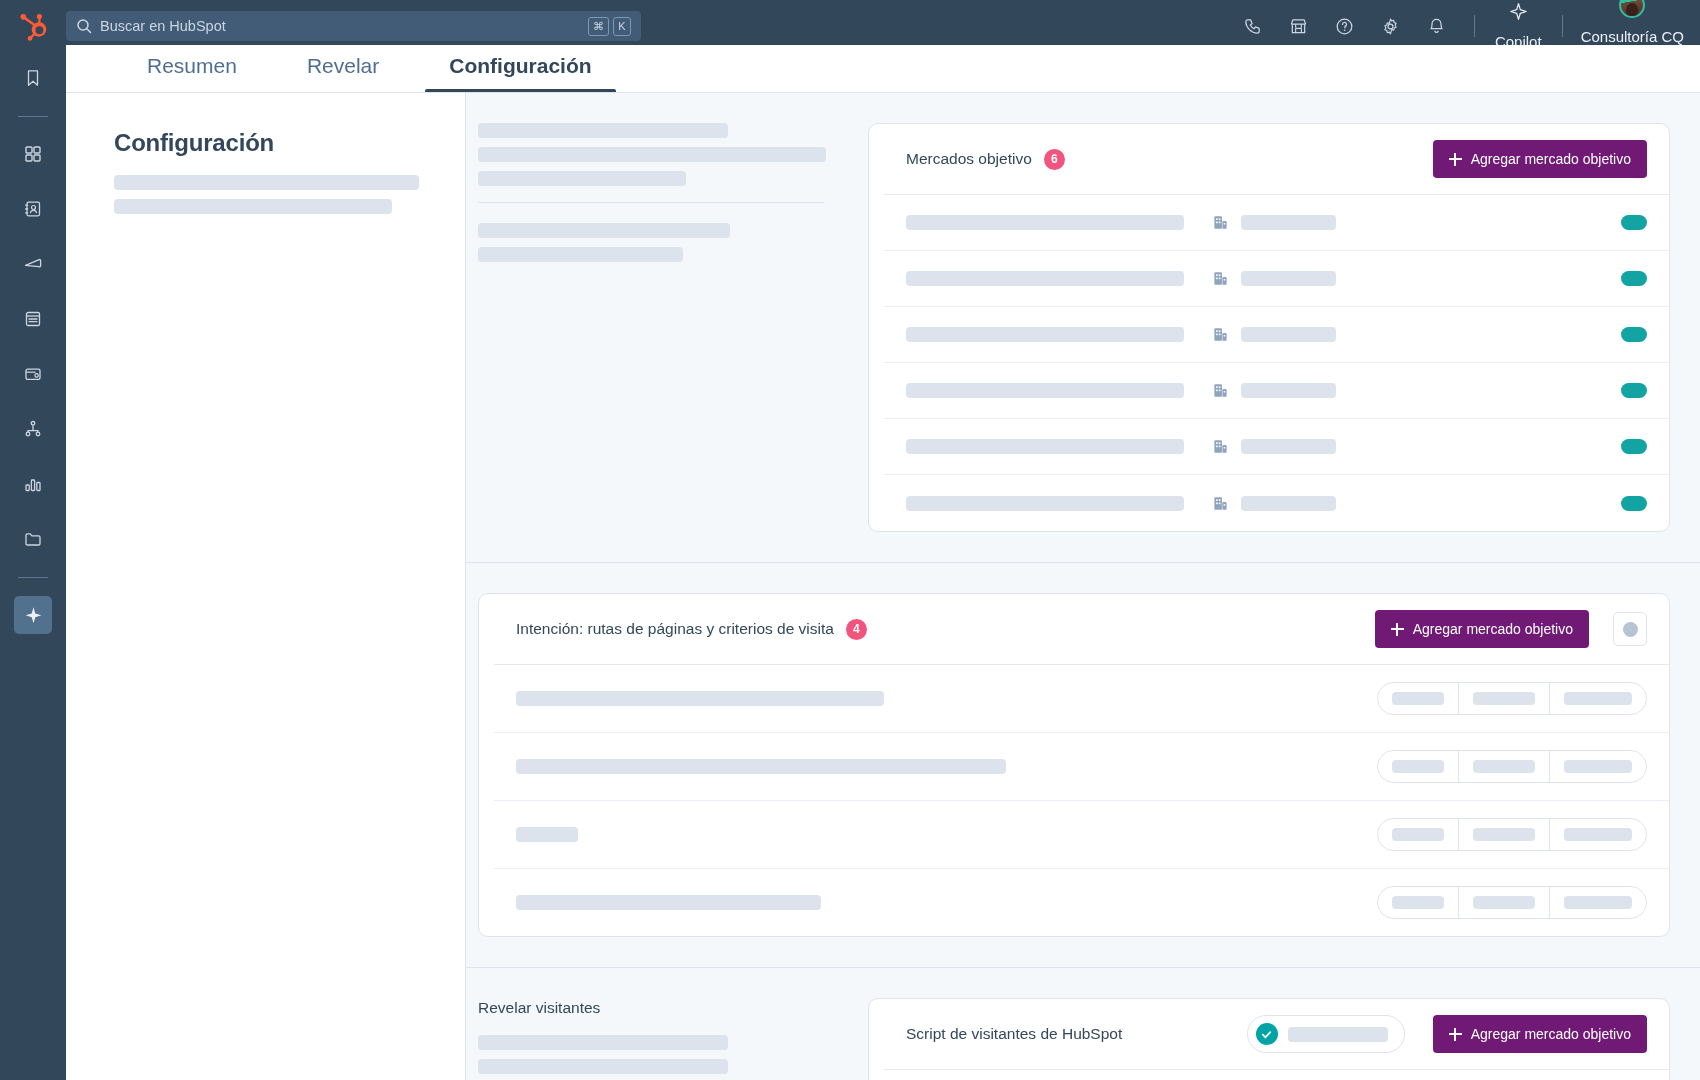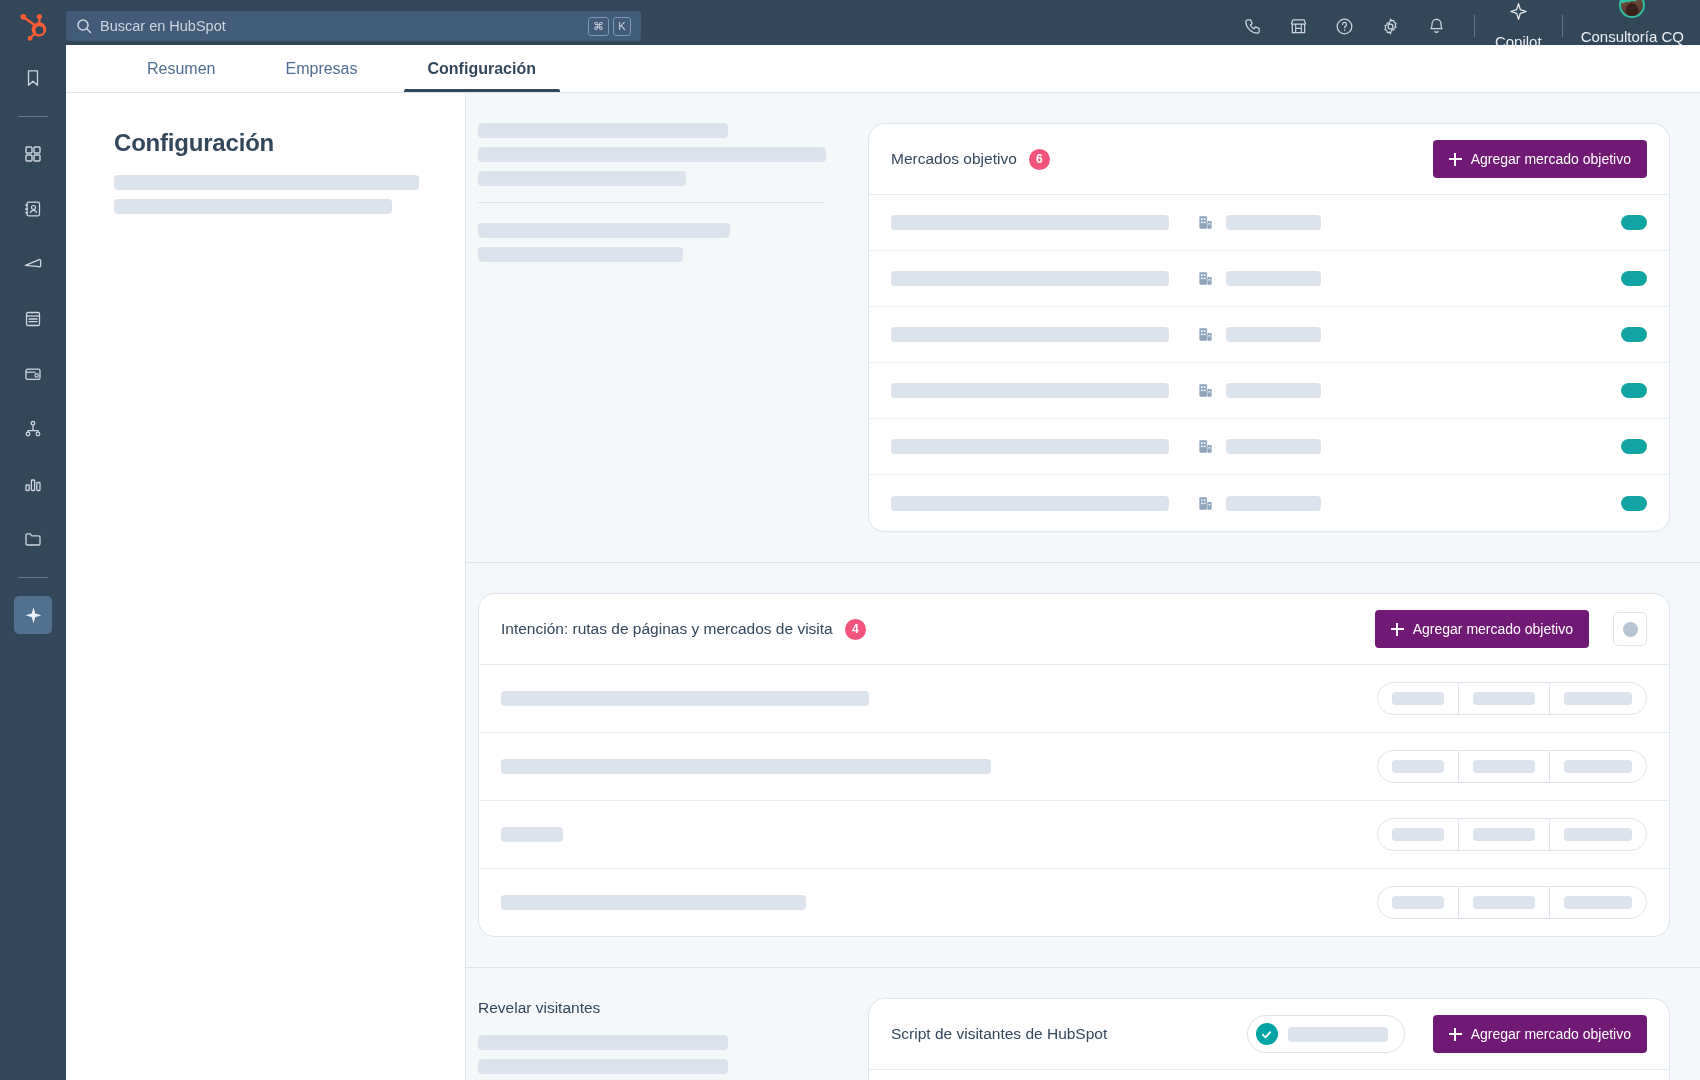--- a/index.html
+++ b/index.html
@@ -98,21 +98,21 @@
   
   .tabstrip {
     position: absolute; top: 45px; left: 66px;
     width: 1634px; height: 48px;
     background: #FFFFFF;
     border-bottom: 1px solid #DFE3EB;
     display: flex; align-items: flex-end;
     padding-left: 75px;
   }
   .tab {
-    font-size: 16px; color: #506E91;
+    font-size: 21px; color: #506E91;
     padding: 0 6px 14px 6px; margin-right: 58px;
     cursor: pointer; position: relative;
   }
   .tab.active { color: #33475B; font-weight: bold; }
   .tab.active::after {
     content: ""; position: absolute; left: -18px; right: -18px; bottom: 0;
     height: 3.5px; background: #33475B; border-radius: 2px 2px 0 0;
   }
 
   
@@ -150,22 +150,23 @@
   .sec-title {
     font-size: 15.5px; color: #33475B; margin-bottom: 16px; line-height: 1.35;
   }
   .sec-right { flex: 1 1 auto; }
   .sec-divider { height: 1px; background: #DFE3EB; margin: 16px 0 20px 0; }
 
   
   .card {
     background: #FFFFFF;
     border: 1px solid #DFE3EB;
-    border-radius: 17px;
+    border-radius: 10px;
     overflow: hidden;
+    padding-left: 15px;
   }
   .card-head {
     display: flex; align-items: center;
     padding: 16px 22px; gap: 12px;
     border-bottom: 1px solid #E5EAF2;
   }
   .card-title { font-size: 15.5px; color: #33475B; }
   .badge {
     display: inline-flex; align-items: center; justify-content: center;
     min-width: 21px; height: 21px; padding: 0 6px;
@@ -423,21 +424,21 @@
 
   <div class="rail-item rail-ai">
     <svg width="21" height="21" viewBox="0 0 20 20">
       <path d="M10 2.2 11.7 8 17.5 9.8 11.7 11.6 10 17.4 8.3 11.6 2.5 9.8 8.3 8z" fill="#EAF0F6"></path>
     </svg>
   </div>
 </div>
 
 <div class="tabstrip">
   <div class="tab">Resumen</div>
-  <div class="tab">Empresas</div>
+  <div class="tab">Revelar</div>
   <div class="tab active">Configuración</div>
 </div>
 
 <div class="body-area">
 
   <div class="left-col">
     <div class="page-title">Configuración</div>
     <div class="sk" style="width:305px"></div>
     <div class="sk" style="width:278px"></div>
   </div>
@@ -569,21 +570,21 @@
         </div>
         <div style="height:30px"></div>
       </div>
     </div>
 
     <div class="section">
 
       <div class="sec-right">
         <div class="card">
           <div class="card-head">
-            <span class="card-title">Intención: rutas de páginas y mercados de visita</span>
+            <span class="card-title">Intención: rutas de páginas y criterios de visita</span>
             <span class="badge">4</span>
             <button class="btn-primary">
               <span class="plus"></span>
               <span>Agregar mercado objetivo</span>
             </button>
             <div class="icon-btn-square">
               <span class="dot"></span>
             </div>
           </div>
 

